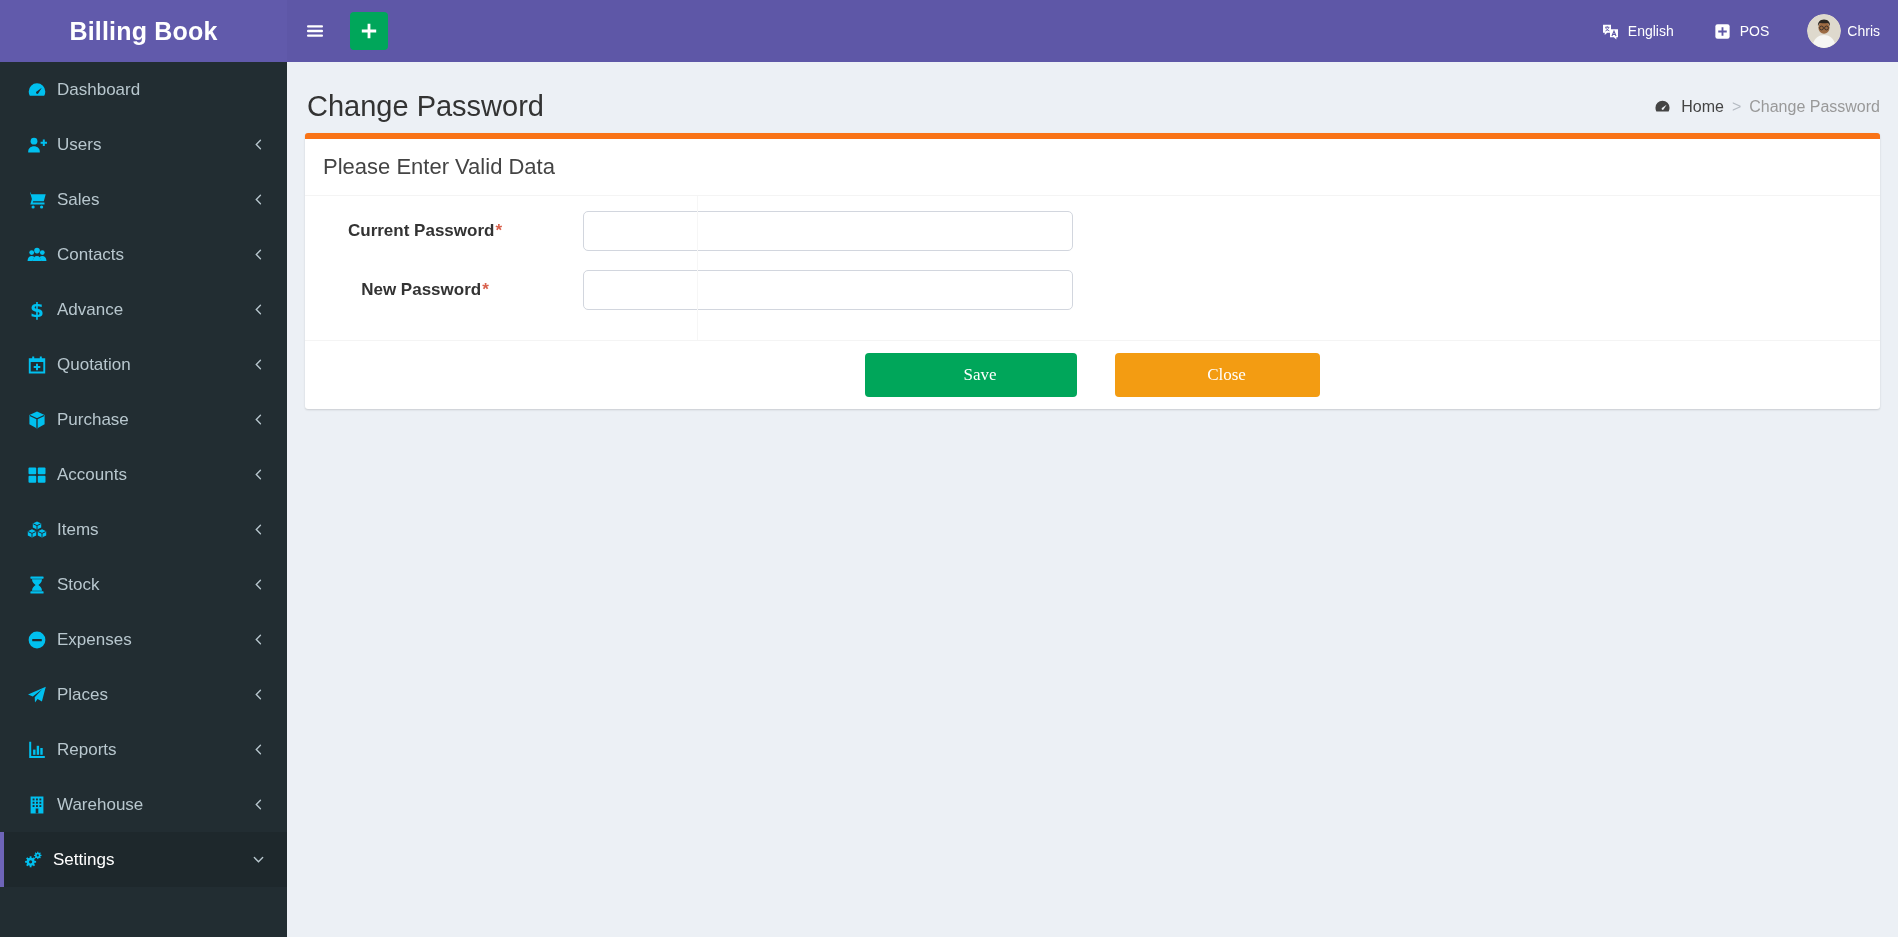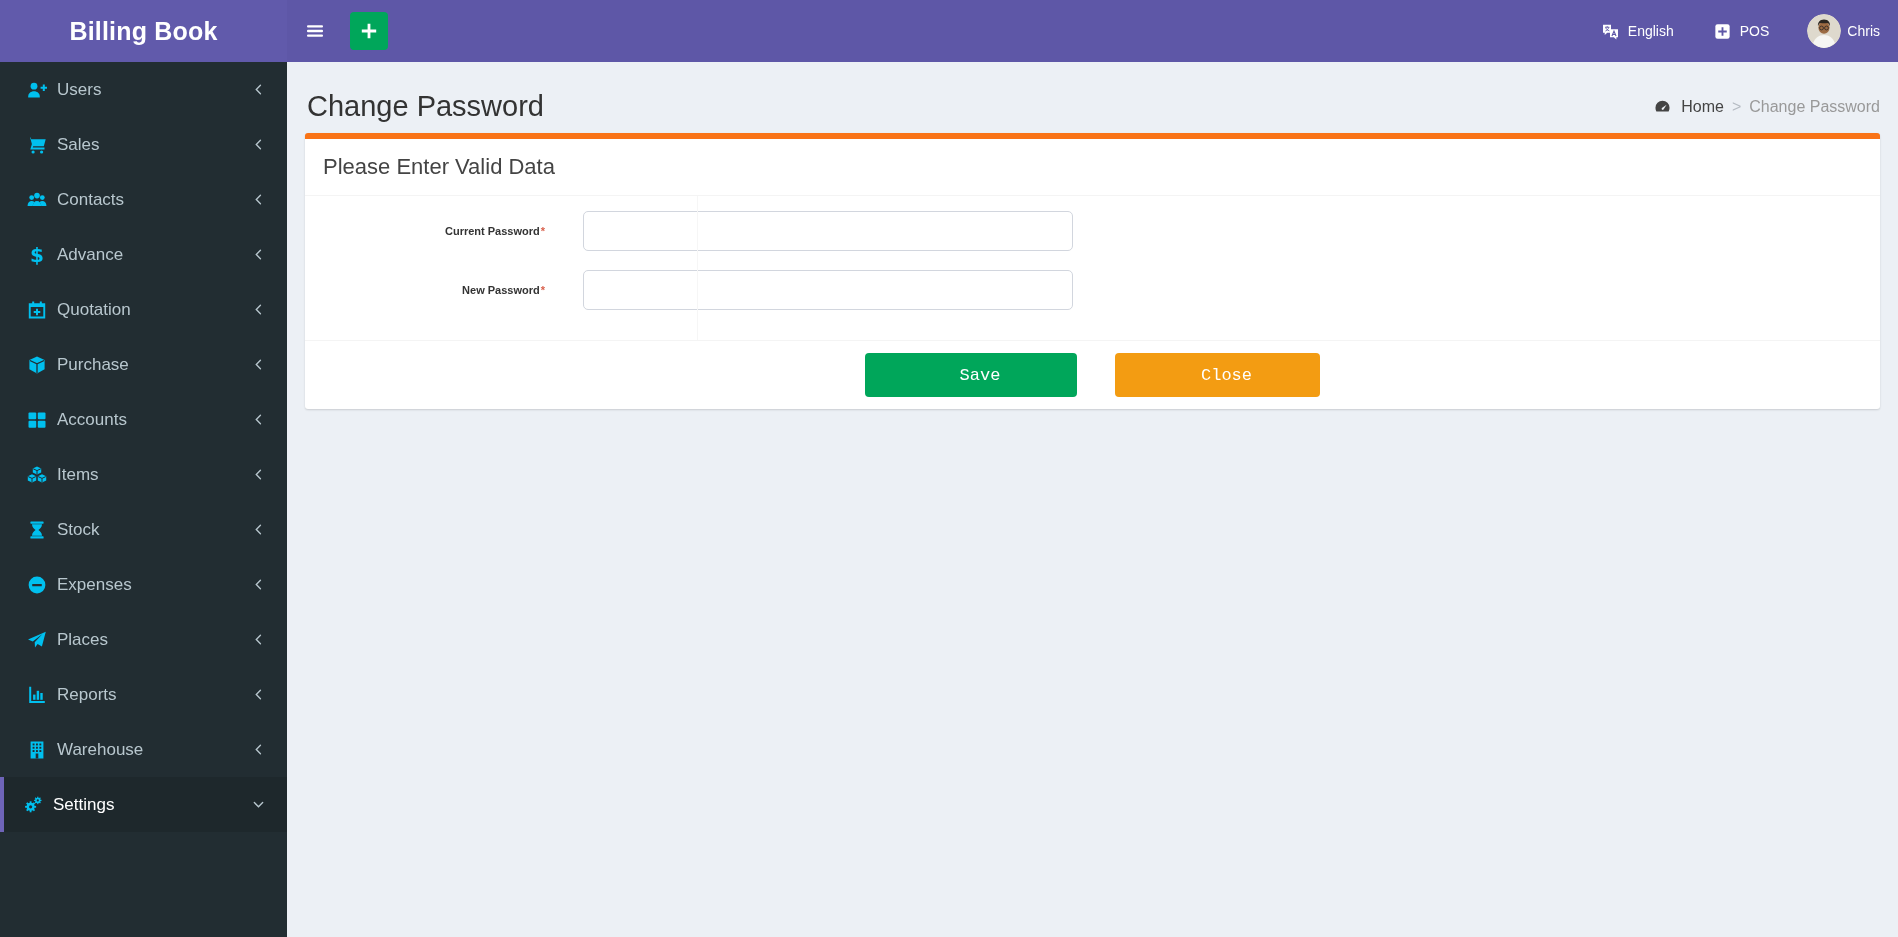--- a/index.html
+++ b/index.html
@@ -43,25 +43,25 @@
   .bc-sep { color:#b5bbc2; }
   .bc-current { color:#999; }
 
   
   .card { margin:0 18px; background:#fff; border-top:6px solid #f97316; border-radius:3px; box-shadow:0 1px 2px rgba(0,0,0,.15); }
   .card-header { padding:15px 18px; font-size:22px; color:#444; border-bottom:1px solid #f4f4f4; }
   .card-body { position:relative; padding:15px 0 30px 0; }
   .vline { position:absolute; top:0; bottom:0; left:392px; width:1px; background:#f6f6f6; }
   .form-row { display:flex; align-items:center; margin-bottom:19px; }
   .form-row:last-child { margin-bottom:0; }
-  .f-label { width:240px; text-align:right; font-size:11px; font-weight:bold; color:#333; }
+  .f-label { width:240px; text-align:center; font-size:17px; font-weight:bold; color:#333; }
   .req { color:#d9604c; margin-left:1px; }
   .f-input { margin-left:38px; width:490px; height:40px; border:1px solid #d2d6de; border-radius:5px; font-size:17px; padding:0 12px; color:#555; outline:none; }
   .card-footer { border-top:1px solid #f4f4f4; padding:12px 0; display:flex; justify-content:center; gap:38px; }
-  .btn { border:none; height:44px; border-radius:4px; color:#fff; font-size:17px; font-family:Liberation Mono, monospace; cursor:pointer;padding-left:18px; }
+  .btn { border:none; height:44px; border-radius:4px; color:#fff; font-size:17px; font-family:Liberation Serif, serif; cursor:pointer;padding-left:18px; }
   .btn-save { width:212px; background:#00a65a; }
   .btn-close { width:205px; background:#f39c12; }
 </style>
 </head>
 <body>
 
 <header class="navbar">
   <div class="logo">Billing Book</div>
   <div class="nav-left">
     <div class="hamburger">
@@ -116,20 +116,29 @@
             <circle cx="19.5" cy="14" r="1.9" fill="none" stroke="#39302a" stroke-width=".9"></circle>
             <path d="M16.4 14h1.2" stroke="#39302a" stroke-width=".8"></path>
           </svg></span>
       <span>Chris</span>
     </div>
   </div>
 </header>
 
 <aside class="sidebar">
   <ul class="s-menu" id="sidebar-menu">
+      <li class="s-item">
+        <span class="icon">
+          <svg viewBox="0 0 20 20">
+            <path d="M10 3.3a8.3 8.3 0 0 0-8.3 8.3c0 1.5.4 3 1.1 4.2h14.4a8.3 8.3 0 0 0 1.1-4.2A8.3 8.3 0 0 0 10 3.3z"></path>
+            <path d="M9 12.6a1.3 1.3 0 0 0 2.2 1l3.6-5.8-5.5 4z" style="fill:var(--hole,#222d32)"></path>
+          </svg>
+        </span>
+        <span class="s-label">Dashboard</span>
+      </li>
       <li class="s-item">
         <span class="icon">
           <svg viewBox="0 0 20 20">
             <circle cx="7" cy="6.2" r="3.4"></circle>
             <path d="M1.2 16.6c0-3.2 2.6-5.3 5.8-5.3s5.8 2.1 5.8 5.3v.8H1.2z"></path>
             <path d="M13.6 6.8h2.2V4.6h2v2.2H20v2h-2.2V11h-2V8.8h-2.2z"></path>
           </svg>
         </span>
         <span class="s-label">Users</span>
         <span class="icon chev">

